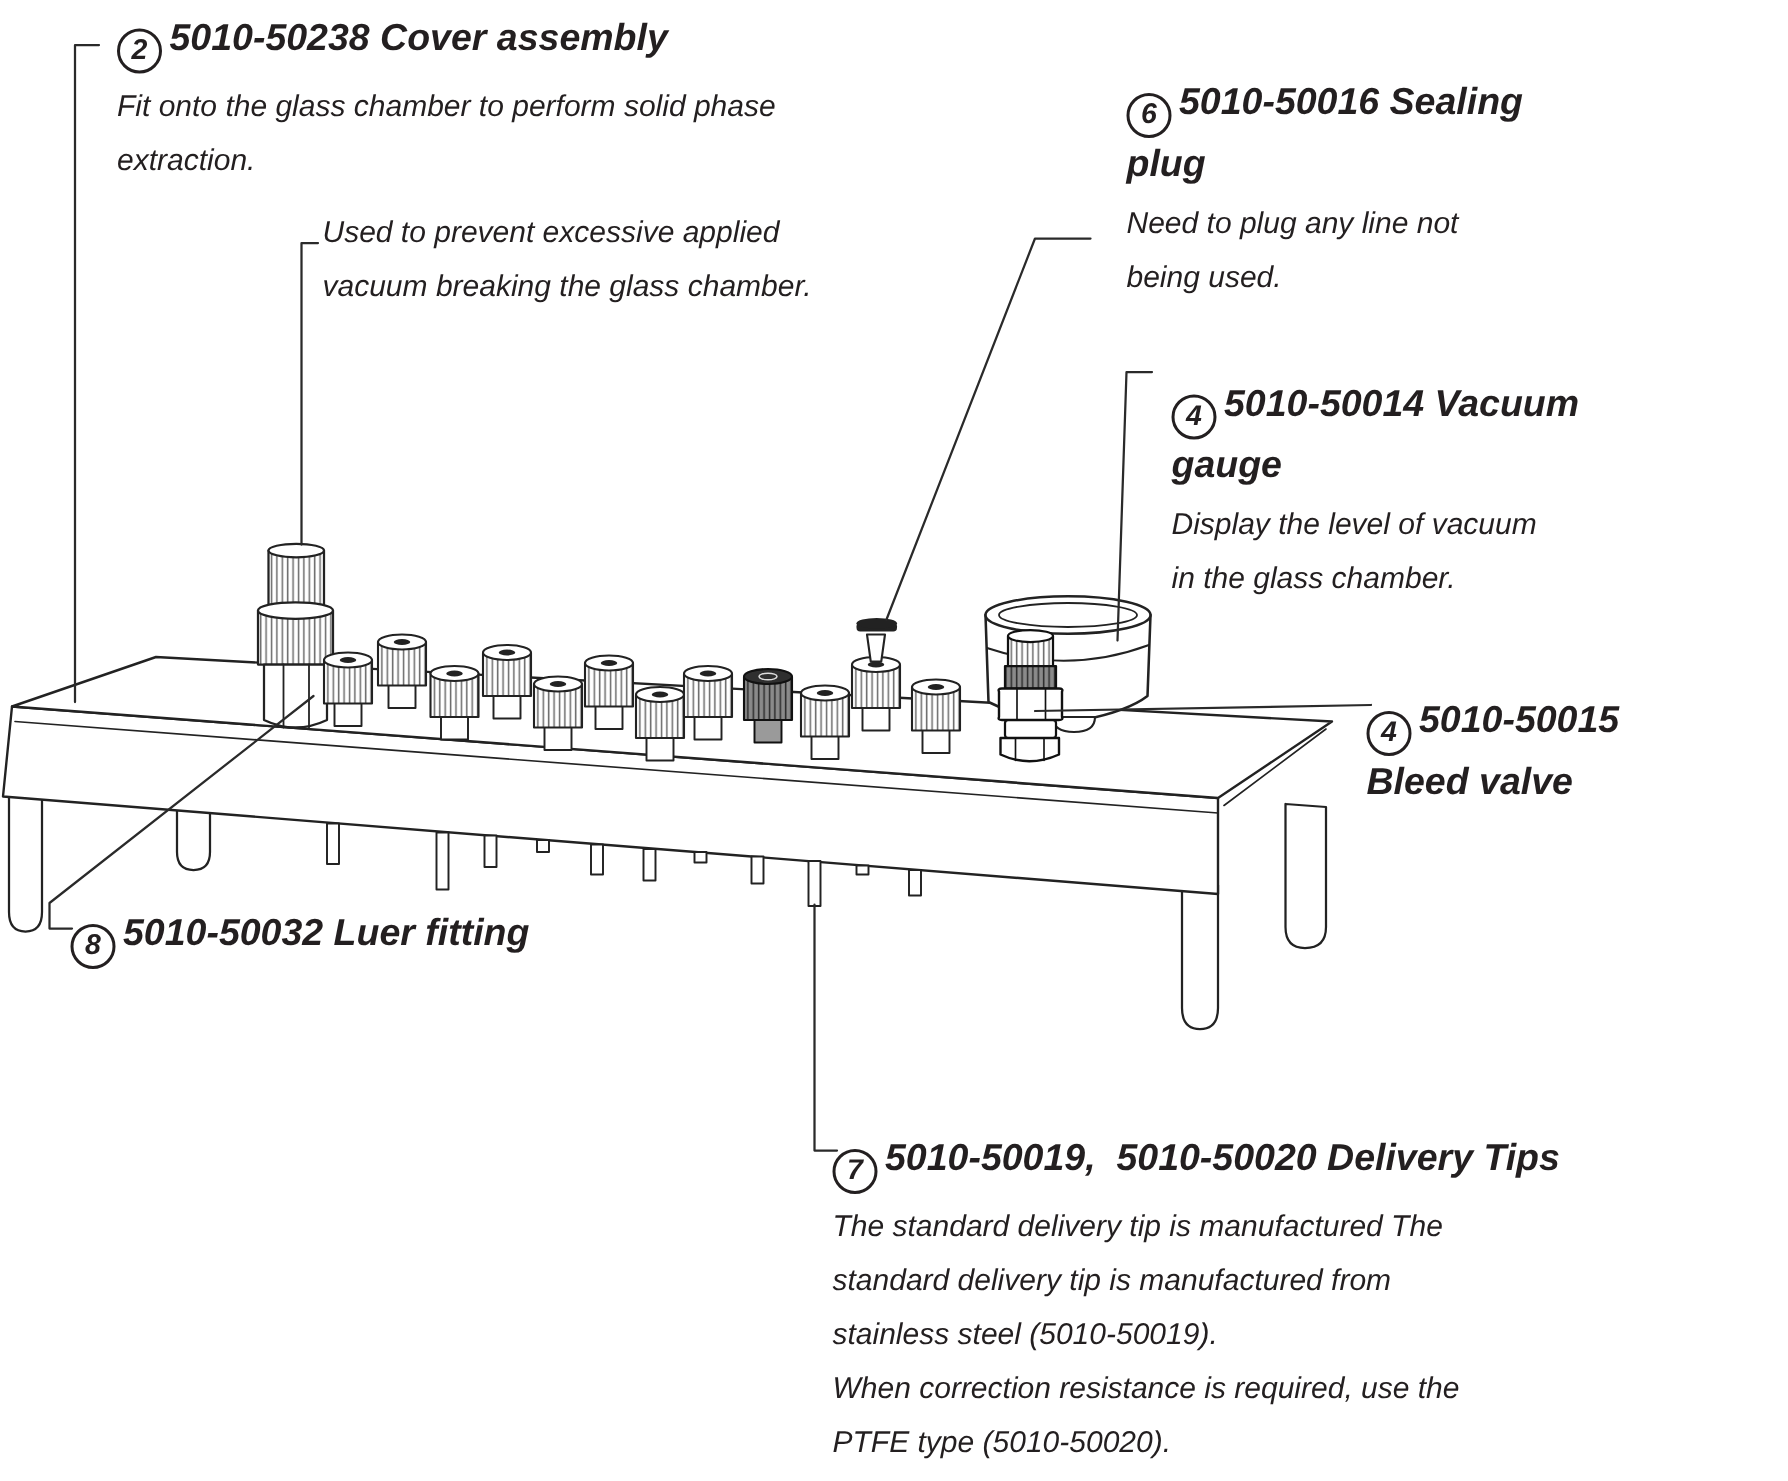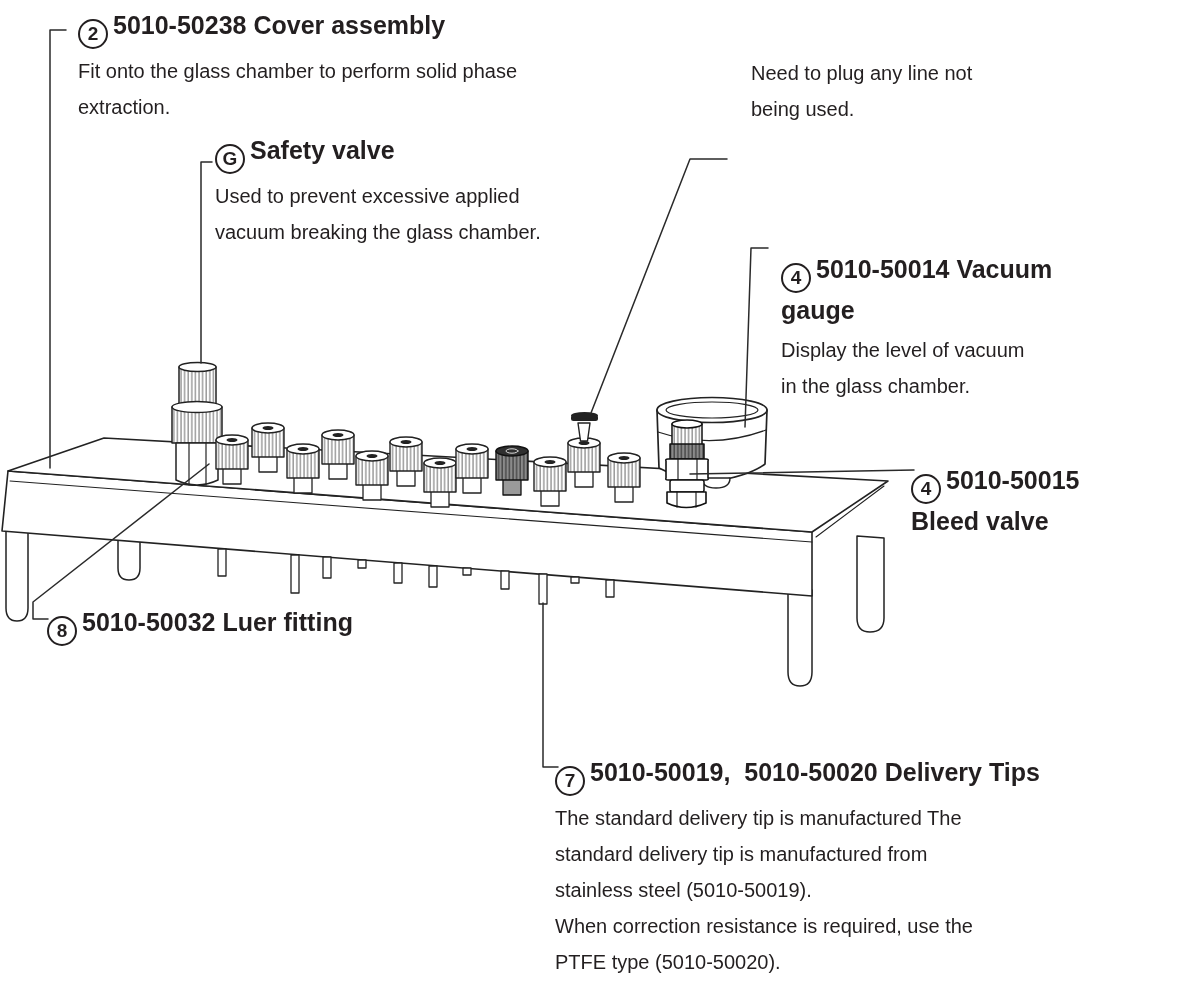--- a/index.html
+++ b/index.html
@@ -2,21 +2,21 @@
 <html><head>
 <meta charset="utf-8">
 <style>
   html,body{margin:0;padding:0;}
   body{
     width:1192px;height:987px;position:relative;overflow:hidden;
     background:#ffffff;color:#231f20;
     font-family:"Liberation Sans","DejaVu Sans",sans-serif;
   }
   #art{position:absolute;left:0;top:0;width:1192px;height:987px;}
-  .lbl{position:absolute;}
+  .lbl{position:absolute;font-style:italic;}
   .lbl-title{font-size:25px;font-weight:700;line-height:35px;}
   .lbl-title .t{white-space:pre-line;}
   .circ{
     display:inline-flex;align-items:center;justify-content:center;
     width:30px;height:30px;box-sizing:border-box;
     border:2.6px solid #231f20;border-radius:50%;
     font-size:19px;font-weight:700;margin-right:5px;
     vertical-align:-6px;letter-spacing:0;
   }
   .desc{font-size:20px;font-weight:400;line-height:36px;white-space:pre-line;margin-top:4px;}
@@ -140,26 +140,27 @@
   </g>
 </svg>
 
 <div class="lbl" style="left:78px;top:8px;width:640px;">
   <div class="lbl-title"><span class="circ">2</span><span class="t">5010-50238 Cover assembly</span></div>
   <div class="desc">Fit onto the glass chamber to perform solid phase
 extraction.</div>
 </div>
 
 <div class="lbl" style="left:215px;top:133px;width:470px;">
-  <div class="lbl-title"><span class="circ">G</span><span class="t">Safety valve</span></div>
   <div class="desc">Used to prevent excessive applied
 vacuum breaking the glass chamber.</div>
 </div>
 
 <div class="lbl" style="left:751px;top:51px;width:320px;">
+  <div class="lbl-title"><span class="circ">6</span><span class="t">5010-50016 Sealing
+plug</span></div>
   <div class="desc">Need to plug any line not
 being used.</div>
 </div>
 
 <div class="lbl" style="left:781px;top:252px;width:350px;">
   <div class="lbl-title"><span class="circ">4</span><span class="t">5010-50014 Vacuum
 gauge</span></div>
   <div class="desc">Display the level of vacuum
 in the glass chamber.</div>
 </div>

